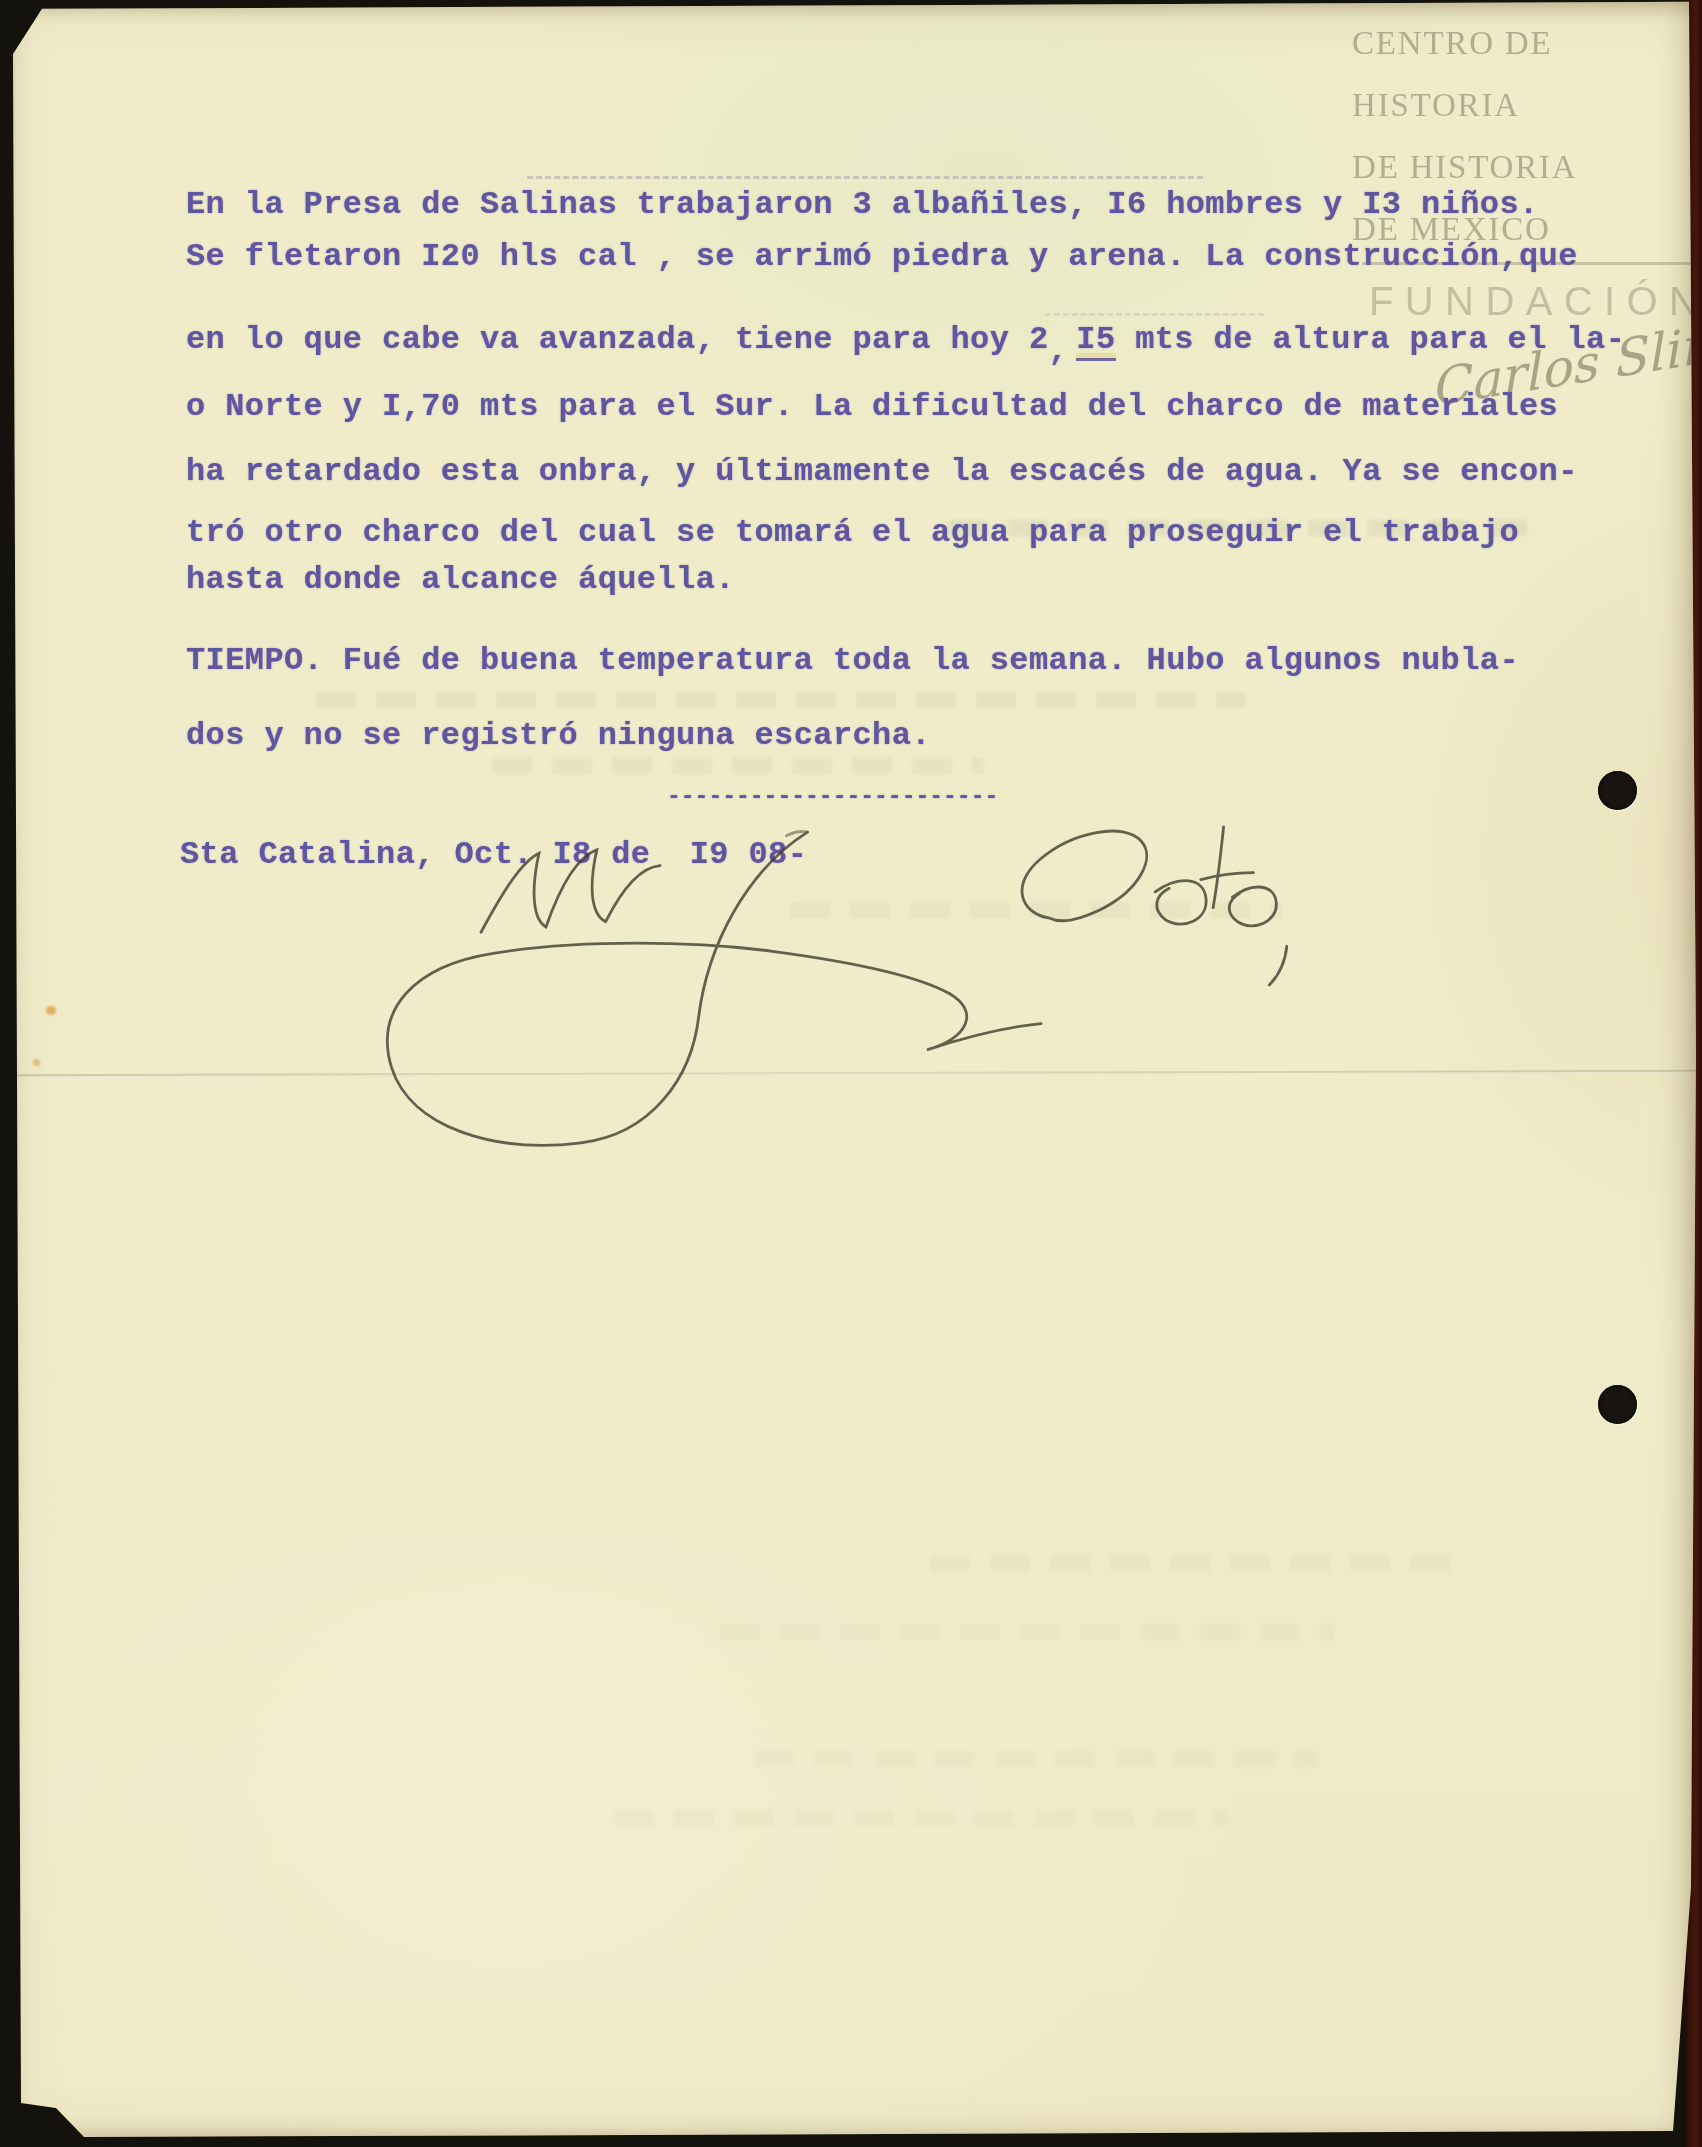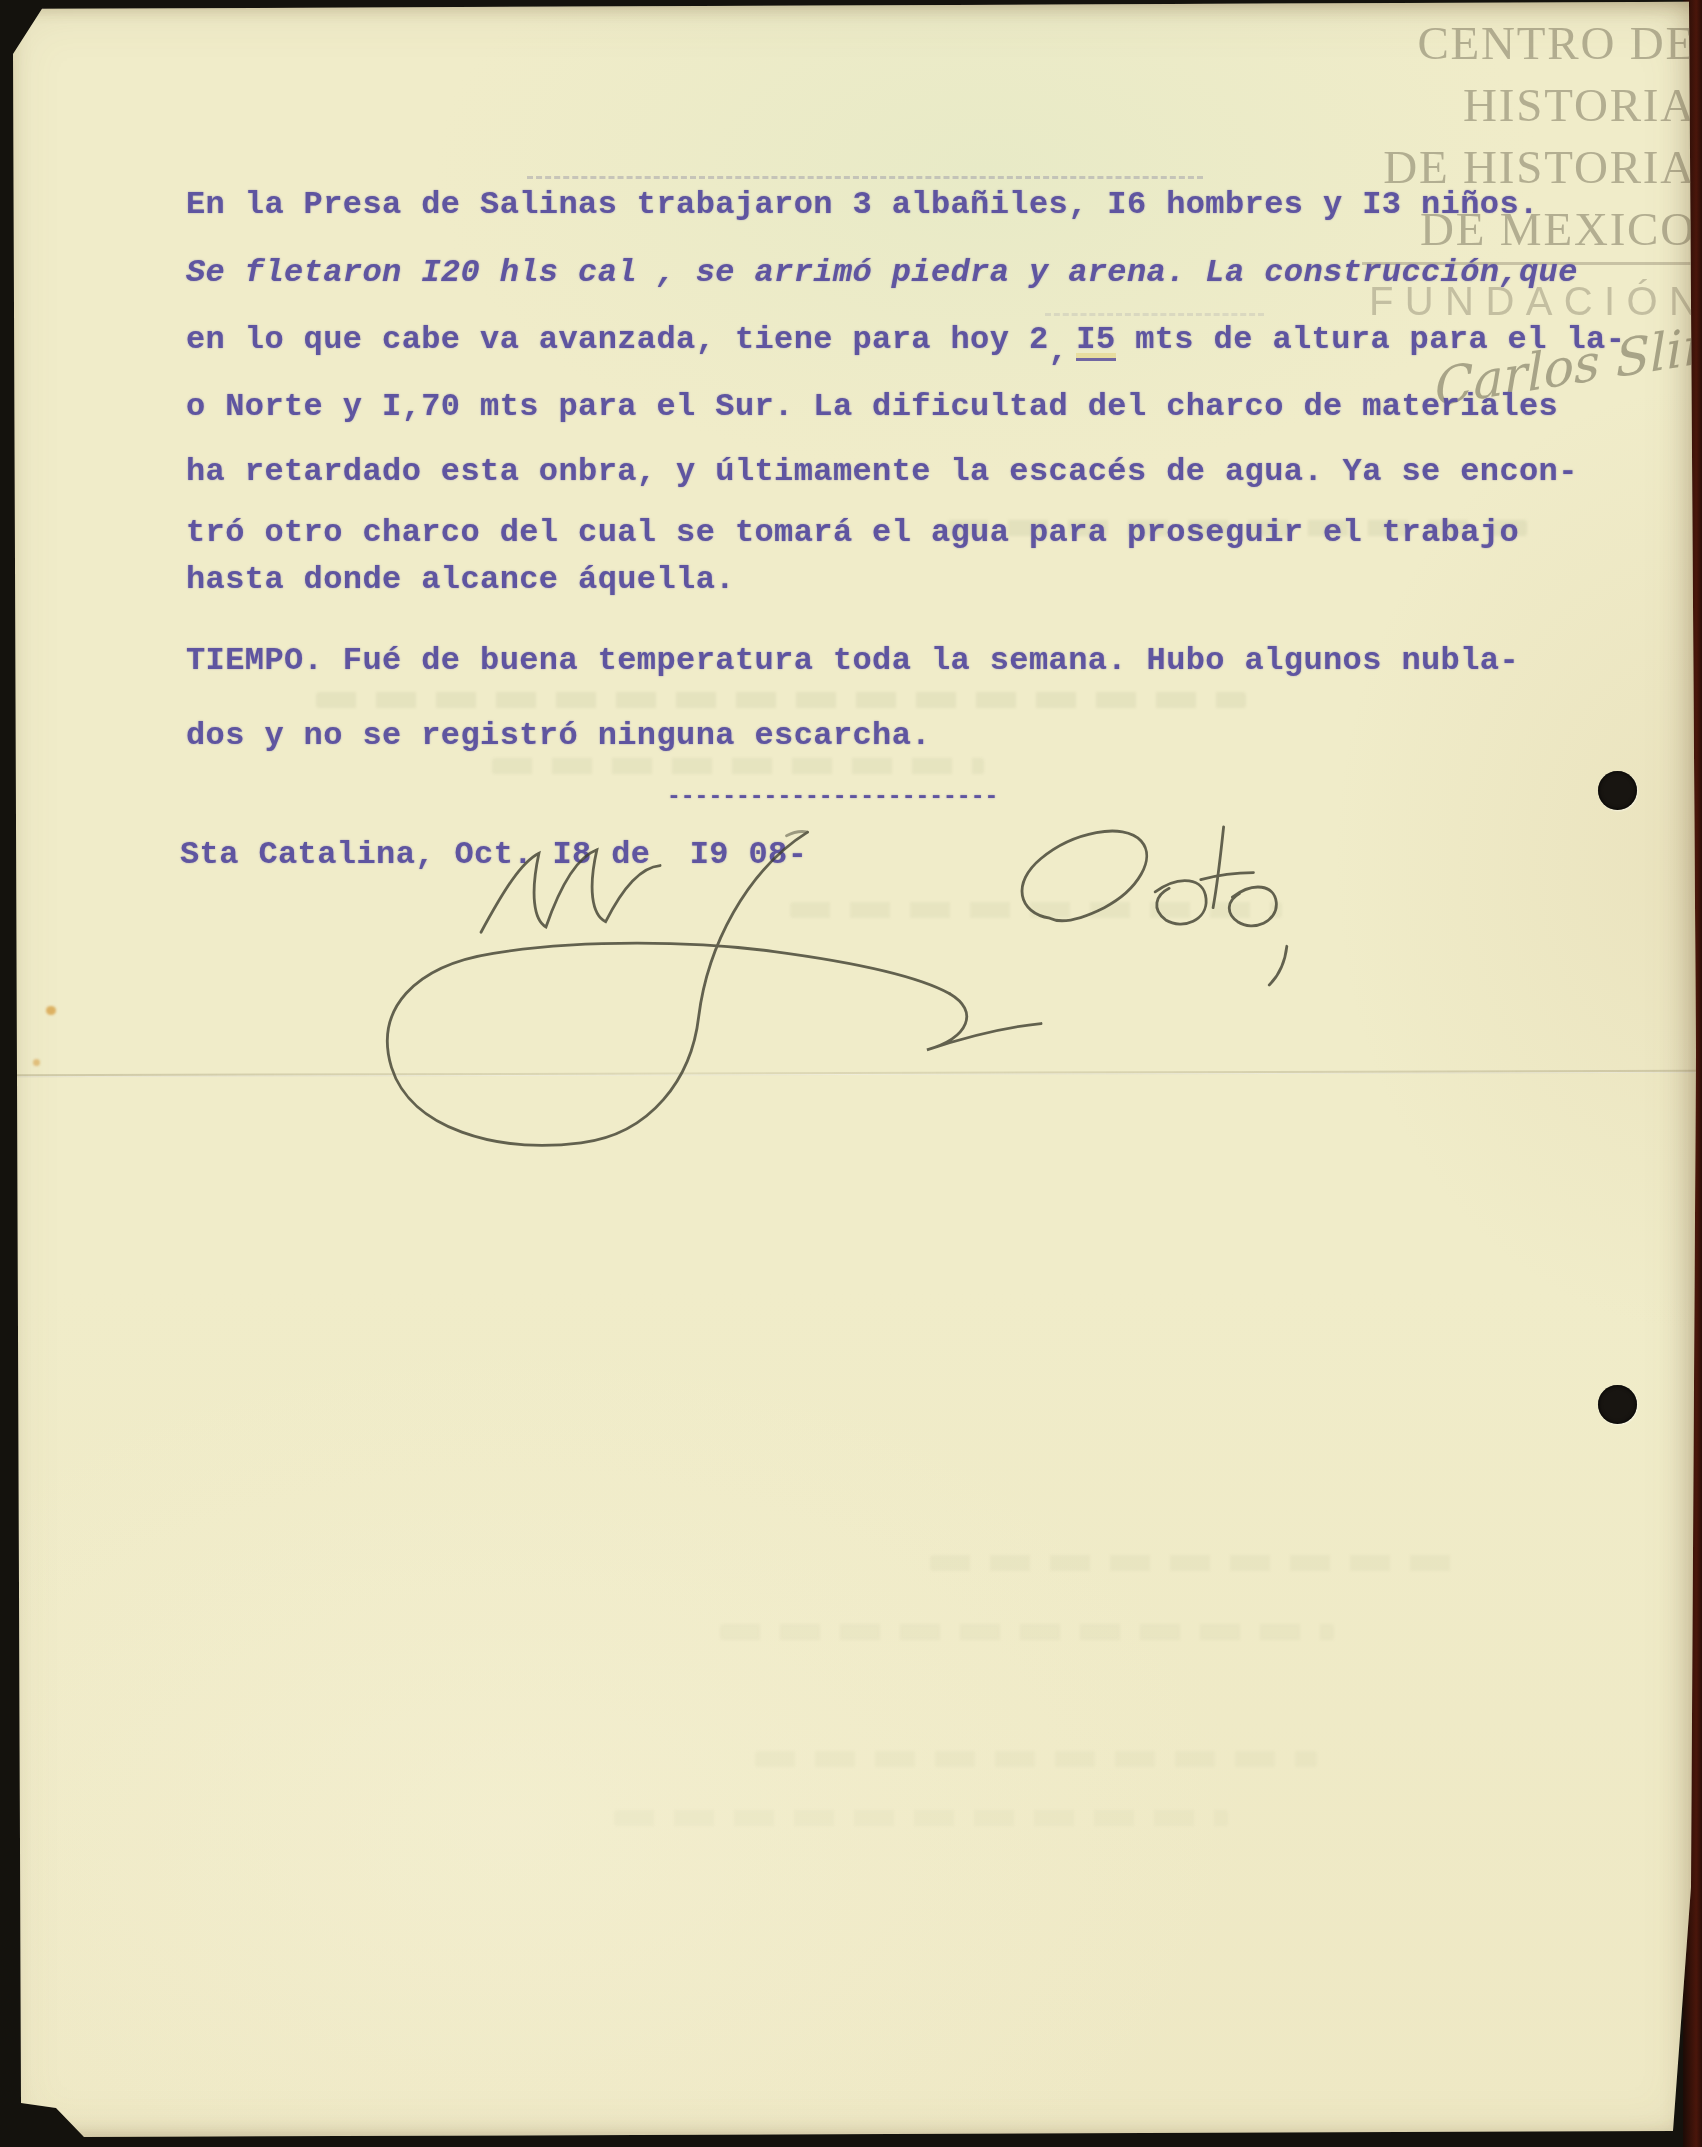--- a/index.html
+++ b/index.html
@@ -27,22 +27,22 @@
   .typed{position:absolute;left:186px;white-space:pre;
          font-family:"Liberation Mono",monospace;font-weight:700;font-size:32px;line-height:1;
          letter-spacing:0.4px;color:#5f55a0;text-shadow:0 0 1.8px rgba(95,85,160,.55);}
   .low-comma{position:relative;top:11.4px;display:inline-block;width:8.8px;}
   .underlined{border-bottom:3.5px solid rgba(90,80,155,.85);
               background:linear-gradient(to top, rgba(224,204,110,.45) 0 5.3px, transparent 5.3px);margin-left:19px;}
   .divider{position:absolute;left:667px;top:784px;
            font-family:"Liberation Mono",monospace;font-weight:700;font-size:23px;
            color:#5f55a0;text-shadow:0 0 1.8px rgba(95,85,160,.5);letter-spacing:0;}
   
-  .wm-org{position:absolute;left:1352px;top:12.3px;width:344px;text-align:right;
-          font-family:"Liberation Serif",serif;font-size:47px;line-height:62px;
+  .wm-org{position:absolute;left:1352px;top:12.3px;width:344px;text-align:left;
+          font-family:"Liberation Serif",serif;font-size:33px;line-height:62px;
           letter-spacing:1.8px;color:rgba(135,130,105,.58);}
   .wm-rule{position:absolute;left:1362px;top:262px;width:332px;height:2.6px;
            background:rgba(150,144,120,.45);}
   .wm-fund{position:absolute;left:1369px;top:279px;white-space:nowrap;
            font-family:"Liberation Sans",sans-serif;font-size:40px;letter-spacing:11.4px;
            color:rgba(155,150,125,.52);}
   .wm-slim{position:absolute;left:1433px;top:335px;white-space:nowrap;
            font-family:"DejaVu Serif",serif;font-style:italic;font-size:51px;
            color:rgba(110,105,82,.55);transform:rotate(-9deg) skewX(-8deg);}
   
@@ -86,21 +86,21 @@
     <div class="ghost" style="left:492px;top:758px;width:492px;opacity:.8;"></div>
     <div class="ghost" style="left:790px;top:902px;width:492px;opacity:.7;"></div>
     <div class="ghost" style="left:930px;top:1555px;width:527px;opacity:.55;"></div>
     <div class="ghost" style="left:720px;top:1624px;width:614px;opacity:.5;"></div>
     <div class="ghost" style="left:755px;top:1751px;width:562px;opacity:.45;"></div>
     <div class="ghost" style="left:614px;top:1810px;width:614px;opacity:.4;"></div>
     <div class="speck" style="left:46px;top:1006px;width:9.7px;height:8.8px;opacity:.8;"></div>
     <div class="speck" style="left:33px;top:1059px;width:7px;height:7px;opacity:.6;"></div>
 
     <div class="typed" style="top:189px;">En la Presa de Salinas trabajaron 3 albañiles, I6 hombres y I3 niños.</div>
-    <div class="typed" style="top:257px;font-style:italic;">Se fletaron I20 hls cal , se arrimó piedra y arena. La construcción,que</div>
+    <div class="typed" style="top:241px;">Se fletaron I20 hls cal , se arrimó piedra y arena. La construcción,que</div>
     <div class="typed" style="top:324px;"><span>en lo que cabe va avanzada, tiene para hoy 2</span><span class="low-comma">,</span><span class="underlined">I5</span><span> mts de altura para el la-</span></div>
     <div class="typed" style="top:391px;">o Norte y I,70 mts para el Sur. La dificultad del charco de materiales</div>
     <div class="typed" style="top:456px;">ha retardado esta onbra, y últimamente la escacés de agua. Ya se encon-</div>
     <div class="typed" style="top:517px;">tró otro charco del cual se tomará el agua para proseguir el trabajo</div>
     <div class="typed" style="top:564px;">hasta donde alcance áquella.</div>
     <div class="typed" style="top:645px;">TIEMPO. Fué de buena temperatura toda la semana. Hubo algunos nubla-</div>
     <div class="typed" style="top:712px;margin-top:8px;">dos y no se registró ninguna escarcha.</div>
 
     <div class="divider">------------------------</div>
 

